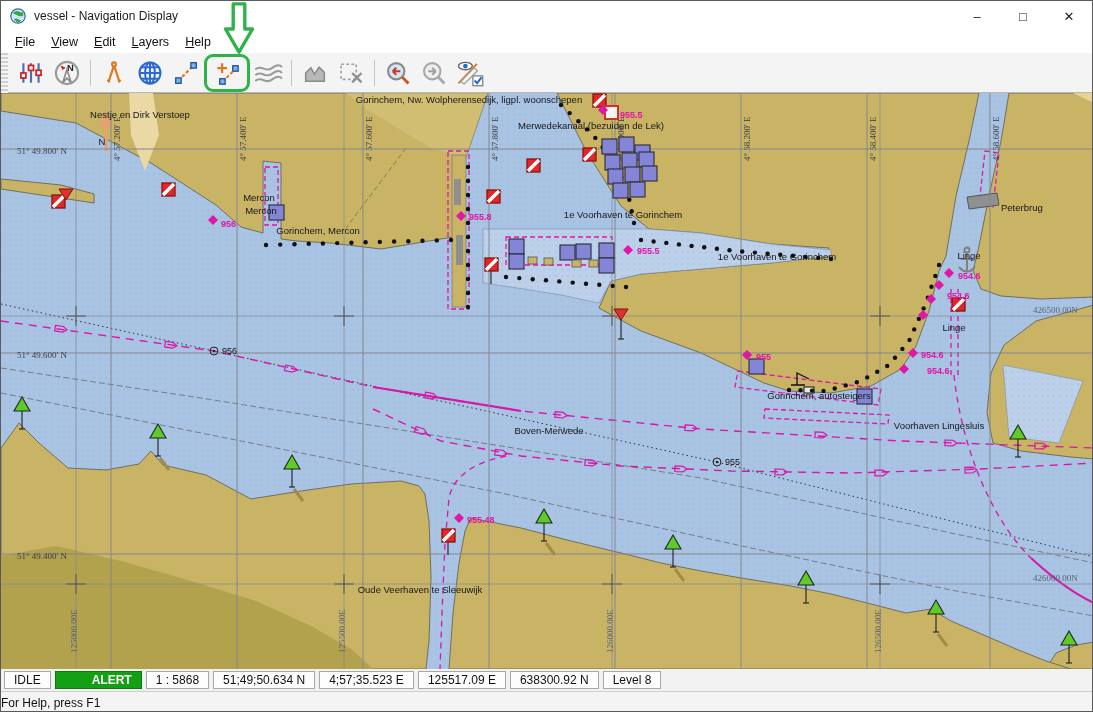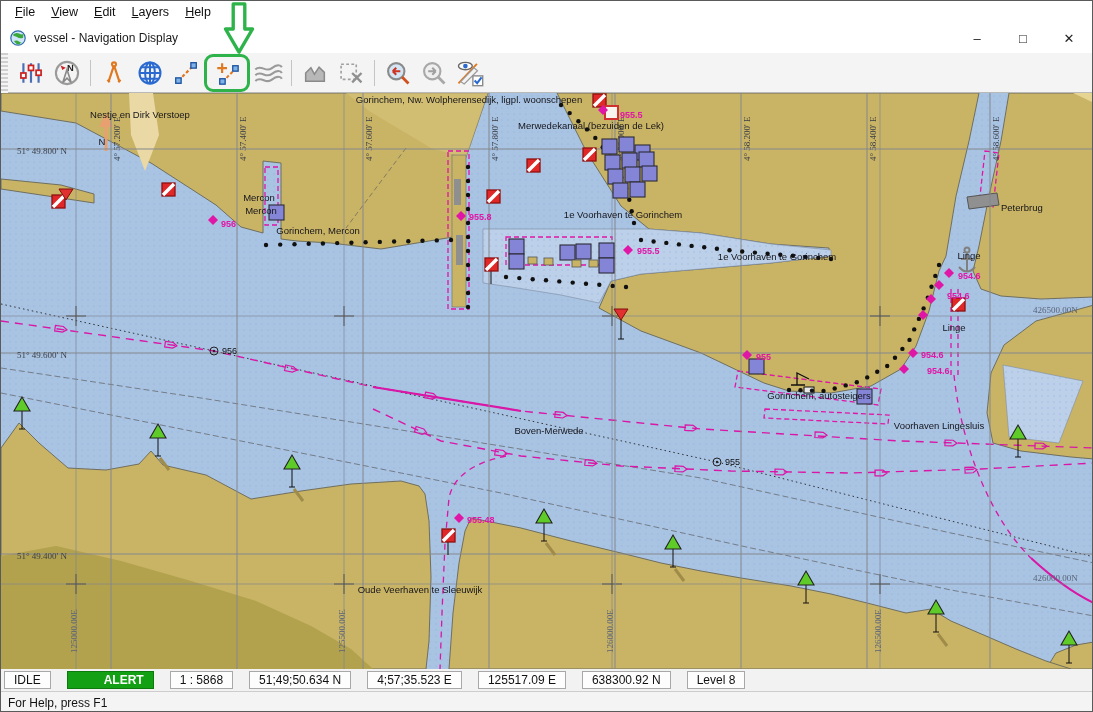--- a/index.html
+++ b/index.html
@@ -30,52 +30,52 @@
   #green-arrow { position: absolute; left: 219px; top: 1px; width: 38px; height: 54px; z-index: 30; pointer-events: none; }
   
   #map-wrap { position: relative; width: 1093px; height: 576px; background: #a9c3e3; }
   #map-svg { display: block; }
   .glbl  { font: 9px "Liberation Serif", serif; fill: #3c4048; }
   .rdlbl { font: 9px "Liberation Serif", serif; fill: #5a6478; }
   .plbl  { font: 9.5px "Liberation Sans", sans-serif; fill: #15151a; }
   .mlbl  { font: 600 9px "Liberation Sans", sans-serif; fill: #e016a6; }
   .klbl  { font: 9px "Liberation Sans", sans-serif; fill: #111; }
   
-  #statusbar { height: 22px; display: flex; align-items: stretch; gap: 16px; padding: 2px 3px; background: #f2f2f2; }
+  #statusbar { height: 22px; display: flex; align-items: stretch; gap: 4px; padding: 2px 3px; background: #f2f2f2; }
   .st-cell { border: 1px solid #a8a8a8; background: #fdfdfd; font-size: 12px; color: #111;
              display: flex; align-items: center; padding: 0 9px; white-space: nowrap; }
   .st-alert { background: #14a014; color: #fff; font-weight: 700; border-color: #0c7a0c; padding-left: 36px; }
   #helpbar { height: 22px; border-top: 1px solid #cdcdcd; background: #f4f4f4;
-             font-size: 12px; color: #111; display: flex; align-items: center; padding-left: 7px; }
+             font-size: 12px; color: #111; display: flex; align-items: center; padding-left: 0; }
 </style>
 </head>
 <body>
 
 <div id="win">
-
-  <div id="menubar">
-    <span class="menu-item">File</span>
-    <span class="menu-item">View</span>
-    <span class="menu-item">Edit</span>
-    <span class="menu-item">Layers</span>
-    <span class="menu-item">Help</span>
-  </div>
 
   <div id="titlebar">
     <svg id="app-icon" viewBox="0 0 16 16">
       <circle cx="8" cy="8" r="7.2" fill="#cfe6f8" stroke="#2a6aad" stroke-width="1.2"></circle>
       <path d="M2.5,5 Q6,2 9,3.5 Q12,5 13.5,4 L13,8 Q9,9 7,7 Q4,6 2.5,5Z" fill="#3aa83a"></path>
       <path d="M4,11 Q7,10 9,11.5 Q11,13 12,12 L9,14.5 Q6,14.5 4,11Z" fill="#3aa83a"></path>
     </svg>
     <span id="title-text">vessel - Navigation Display</span>
     <div id="win-controls">
       <div class="win-btn">–</div>
       <div class="win-btn">□</div>
       <div class="win-btn">✕</div>
     </div>
+  </div>
+
+  <div id="menubar">
+    <span class="menu-item">File</span>
+    <span class="menu-item">View</span>
+    <span class="menu-item">Edit</span>
+    <span class="menu-item">Layers</span>
+    <span class="menu-item">Help</span>
   </div>
 
   <div id="toolbar">
     <div id="grip"></div>
 
     <div class="tb-btn">
       <svg width="26" height="26" viewBox="0 0 24 24">
         <g stroke="#4a6fb5" stroke-width="2">
             <path d="M5,3 V21 M12,3 V21 M19,3 V21"></path>
           </g>

